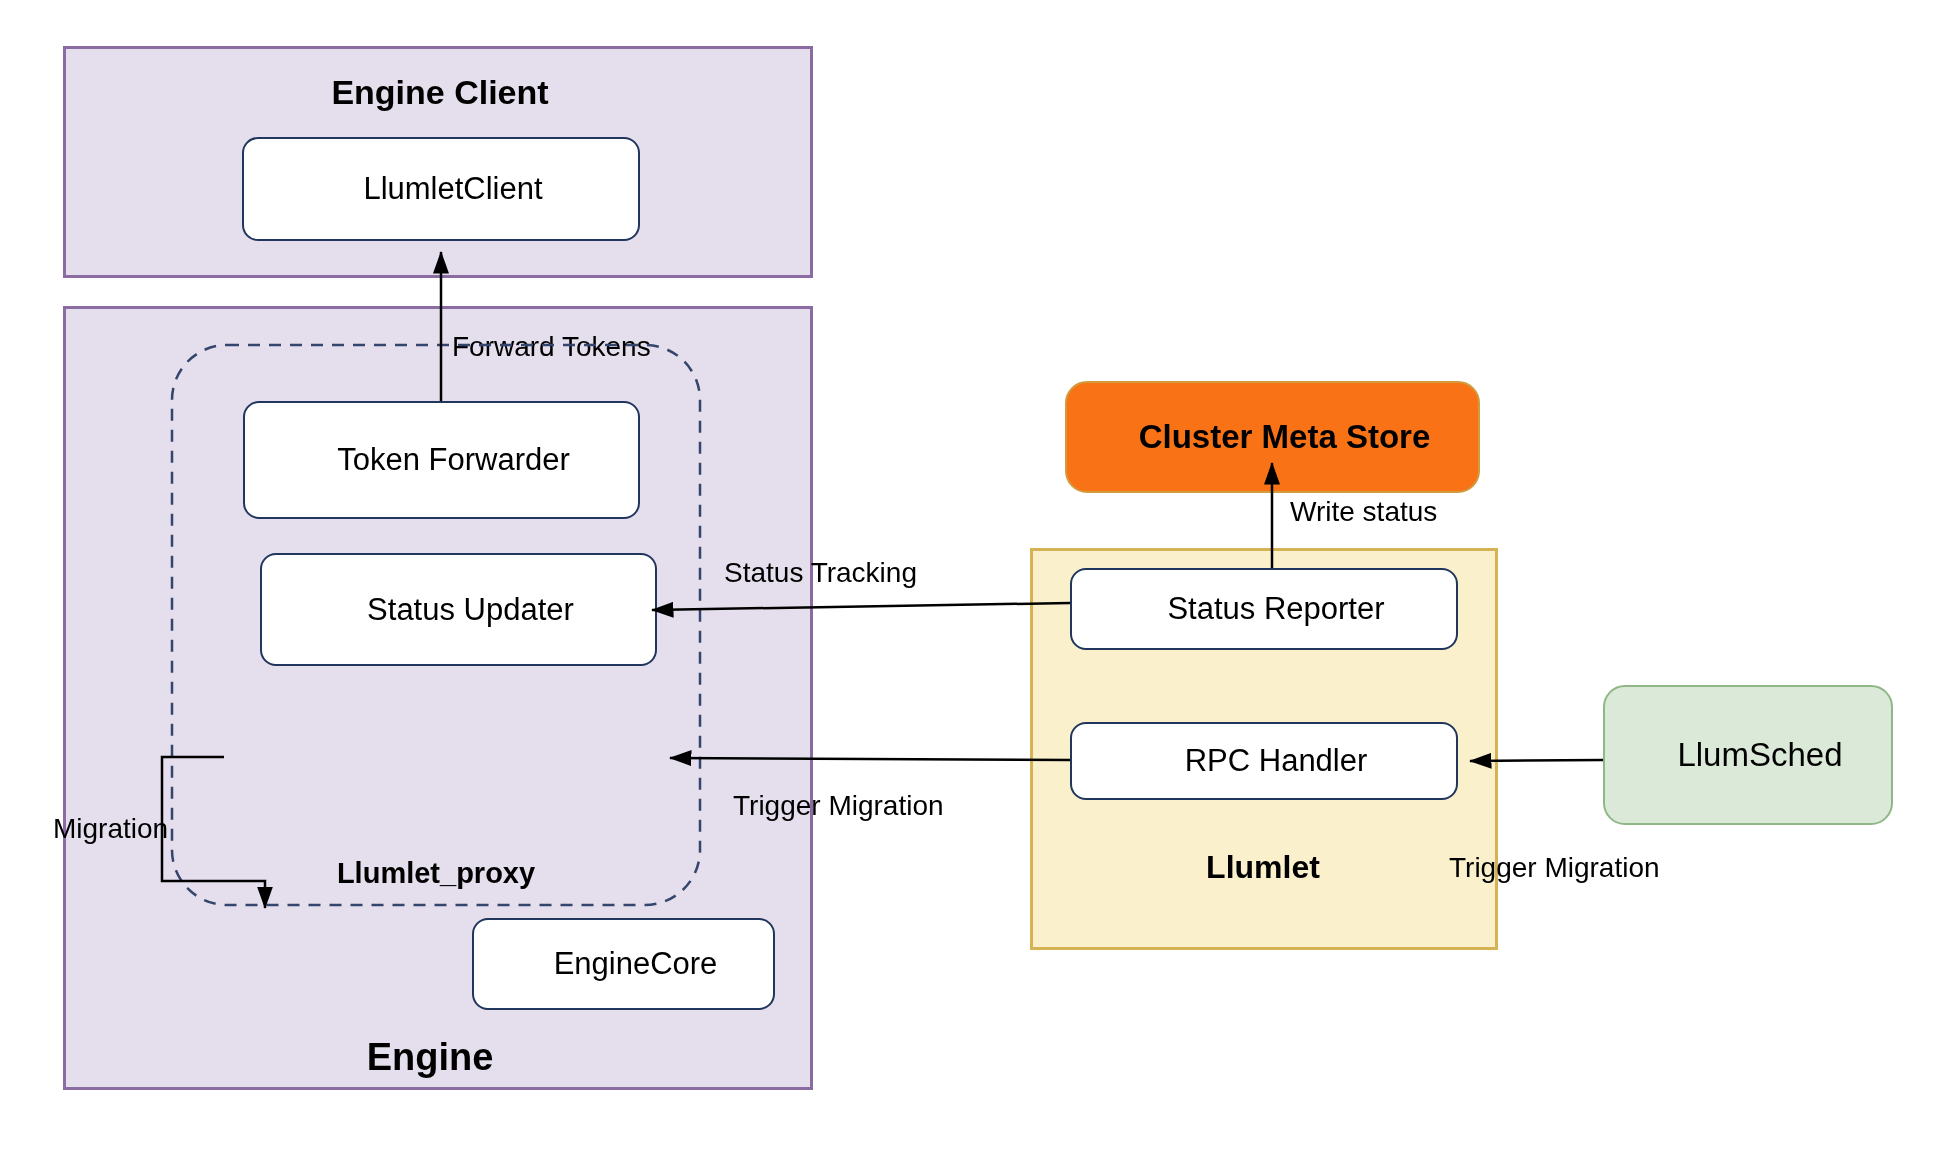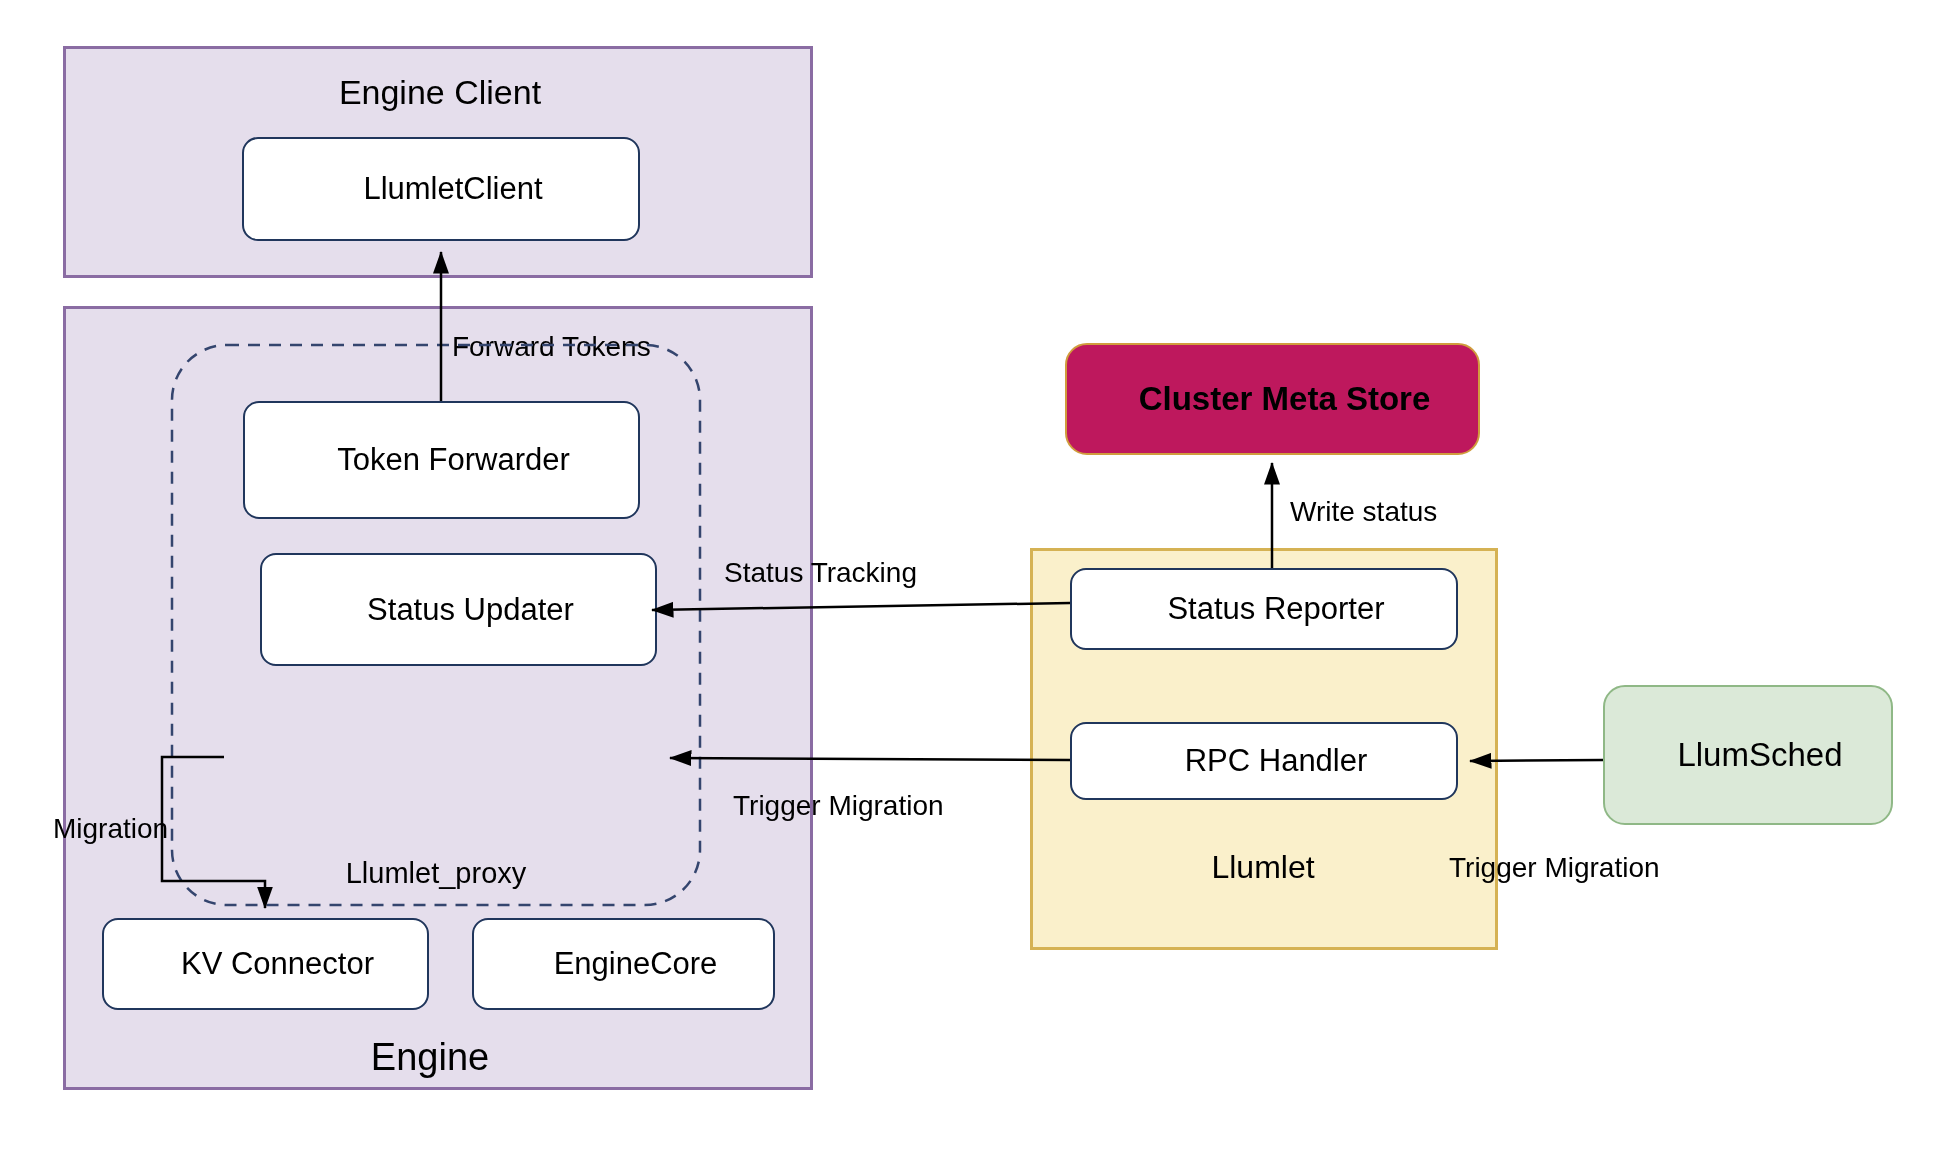--- a/index.html
+++ b/index.html
@@ -7,29 +7,29 @@
     position:relative;
     width:1948px;height:1172px;
     background:#ffffff;
     font-family:"Liberation Sans", sans-serif;
     color:#000;
     overflow:hidden;
   }
   .group{position:absolute;box-sizing:border-box;z-index:1;}
   .group.purple{background:#E5DEEC;border:3px solid #8A6CA3;}
   .group.yellow{background:#FAF0CB;border:3px solid #D5B254;}
-  .gtitle{position:absolute;font-weight:normal;white-space:nowrap;z-index:3;transform:translate(-50%,-50%);}
+  .gtitle{position:absolute;font-weight:bold;white-space:nowrap;z-index:3;transform:translate(-50%,-50%);}
   .node{
     position:absolute;box-sizing:border-box;z-index:2;
     background:#ffffff;border:2.5px solid #20365C;border-radius:16px;
     display:flex;align-items:center;justify-content:center;
     font-size:31px;white-space:nowrap;padding-left:24px;
   }
   .node.big-radius{border-radius:22px;}
-  .node.peach{background:#be185d;border-color:#D09C3D;font-weight:bold;font-size:33px;}
+  .node.peach{background:#f97316;border-color:#D09C3D;font-weight:bold;font-size:33px;margin-top:38px;}
   .node.green{background:#DBE9D8;border-color:#8FB886;font-size:33px;}
   .elabel{
     position:absolute;z-index:3;font-size:28px;white-space:nowrap;
     transform:translateY(-50%);
   }
   .edges{position:absolute;left:0;top:0;z-index:10;pointer-events:none;}
 </style>
 </head>
 <body>
 
@@ -39,21 +39,20 @@
   <div class="gtitle" style="left:440px;top:92px;font-size:34px;">Engine Client</div>
   <div class="node" style="left:242px;top:137px;width:398px;height:104px;">LlumletClient</div>
 
   <div class="group purple" style="left:63px;top:306px;width:750px;height:784px;"></div>
   <div class="gtitle" style="left:430px;top:1057px;font-size:38px;">Engine</div>
 
   <div class="gtitle" style="left:436px;top:873px;font-size:29px;">Llumlet_proxy</div>
 
   <div class="node" style="left:243px;top:401px;width:397px;height:118px;">Token Forwarder</div>
   <div class="node" style="left:243px;top:553px;width:397px;height:113px;margin-left:17px;">Status Updater</div>
-  <div class="node" style="left:102px;top:918px;width:327px;height:92px;">KV Connector</div>
   <div class="node" style="left:472px;top:918px;width:303px;height:92px;">EngineCore</div>
 
   <div class="node peach big-radius" style="left:1065px;top:343px;width:415px;height:112px;">Cluster Meta Store</div>
 
   <div class="group yellow" style="left:1030px;top:548px;width:468px;height:402px;"></div>
   <div class="gtitle" style="left:1263px;top:867px;font-size:32px;">Llumlet</div>
   <div class="node" style="left:1070px;top:722px;width:388px;height:78px;">RPC Handler</div>
   <div class="node" style="left:1070px;top:568px;width:388px;height:82px;">Status Reporter</div>
 
   <div class="node green big-radius" style="left:1603px;top:685px;width:290px;height:140px;">LlumSched</div>

